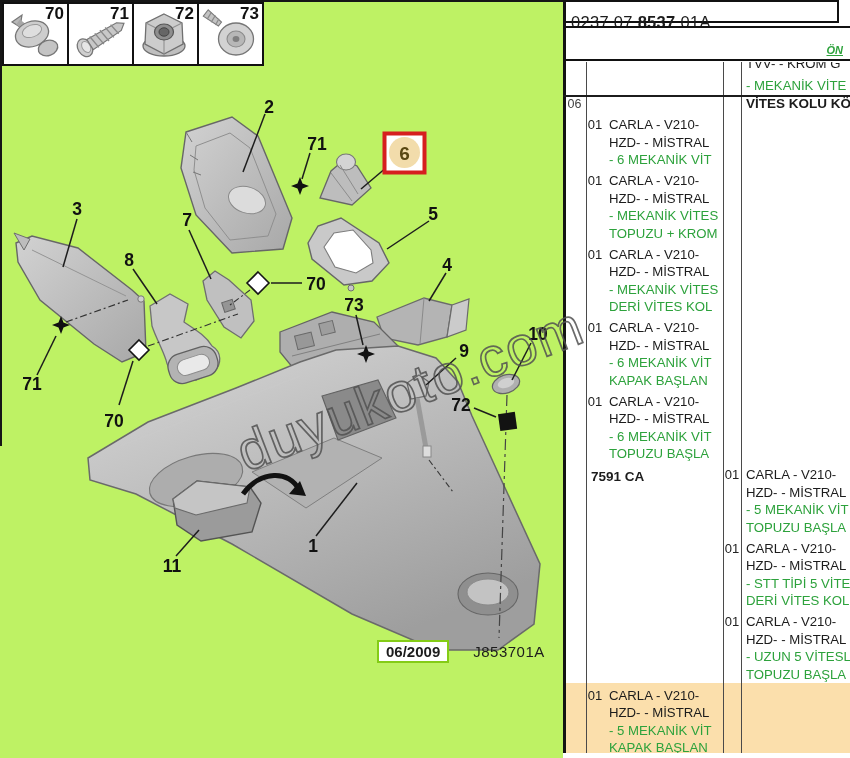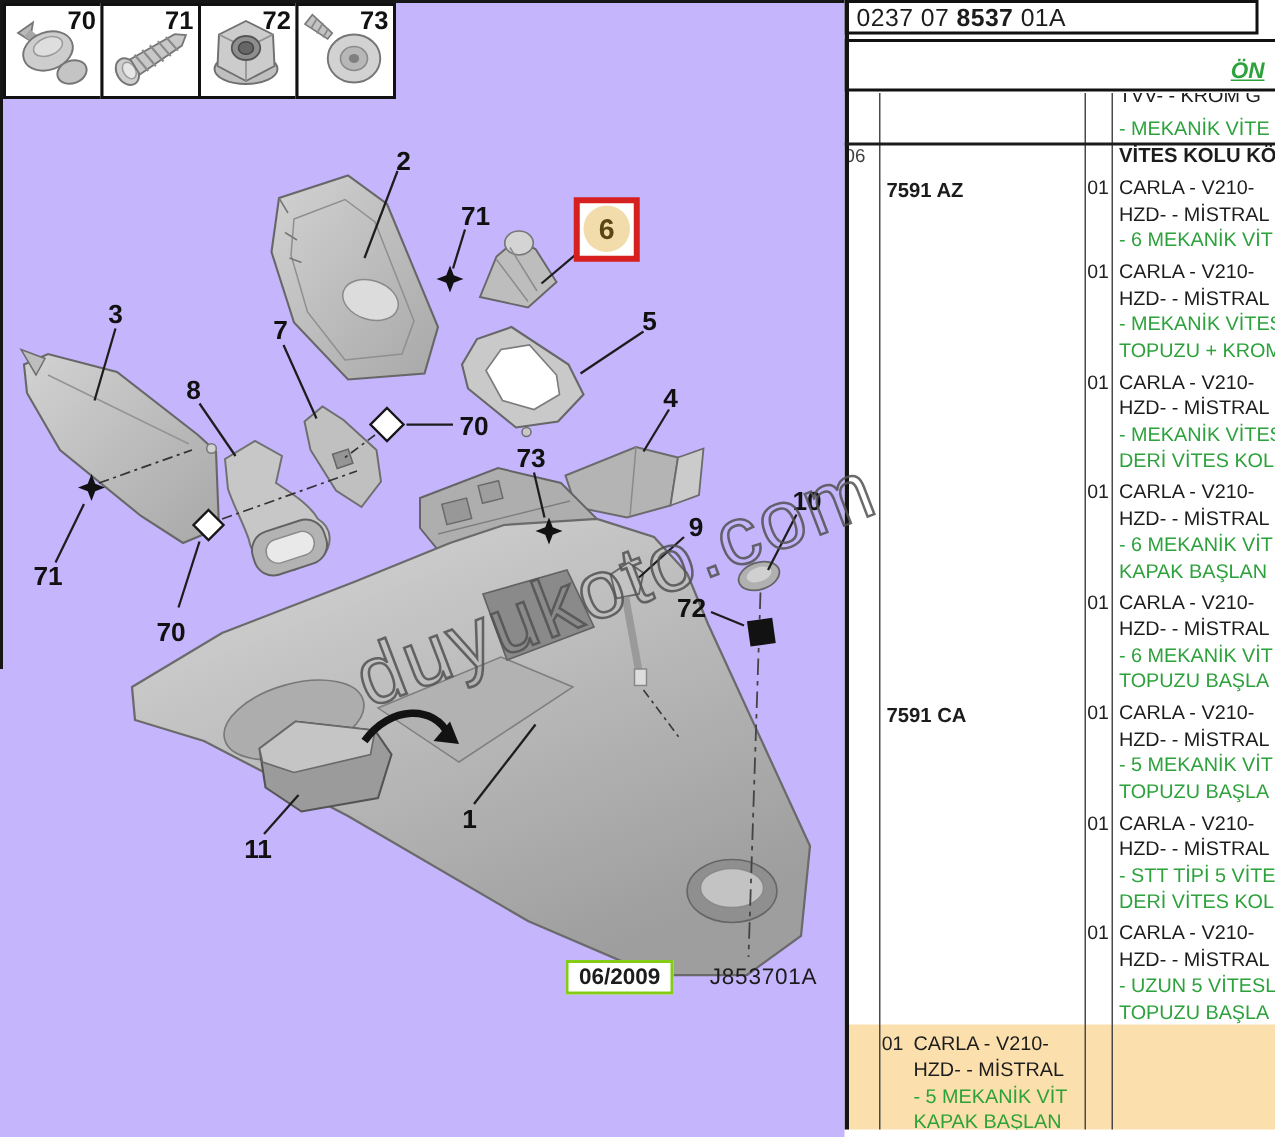--- a/index.html
+++ b/index.html
@@ -1,21 +1,21 @@
 <!DOCTYPE html>
 <html style="--green: #2da23c; --hl: #fbdfac; --red: #d61f1f; --tan: #f2dcab;"><head>
 <meta charset="utf-8">
 <style>
   :root{
     --green:#2da23c; --hl:#fbdfac; --red:#d61f1f; --tan:#f2dcab; --ink:#1c1c1c;
   }
   *{margin:0;padding:0;box-sizing:border-box;}
   html,body{width:850px;height:758px;overflow:hidden;background:#fff;
     font-family:"Liberation Sans", sans-serif; color:var(--ink);}
-  .page{position:relative;width:850px;height:758px;background:#c4b5fd;}
+  .page{position:relative;width:850px;height:758px;background:#bef264;}
 
   
   .scan-top{position:absolute;left:0;top:0;width:850px;height:2px;background:#161616;}
   .scan-left{position:absolute;left:0;top:0;width:2px;height:446px;background:#161616;}
 
   
   .fstrip{position:absolute;left:2px;top:2px;display:flex;z-index:4;}
   .fbox{width:67px;height:64px;border:2px solid #111;margin-left:-2px;position:relative;background:#fff;}
   .fbox:first-child{margin-left:0;}
   .fnum{position:absolute;top:0px;right:3px;font-weight:bold;font-size:17px;color:#111;}
@@ -29,36 +29,36 @@
   .stamp{position:absolute;left:377px;top:640px;display:flex;align-items:center;z-index:4;}
   .stamp .dbox{border:2px solid #84cc16;font-weight:bold;font-size:15px;padding:0 7px;height:23px;line-height:20px;background:#fff;}
   .stamp .dcode{font-weight:normal;font-size:15px;margin-left:24px;letter-spacing:.5px;}
 
   
   .wm{position:absolute;left:0;top:0;width:850px;height:758px;z-index:5;pointer-events:none;}
 
   
   .tpane{position:absolute;left:563px;top:0;width:287px;height:758px;overflow:hidden;z-index:2;background:#fff;}
   .hdrbox{position:absolute;left:0;top:0;width:276px;height:23px;border:2px solid #111;
-    font-size:16.5px;padding:1px 0 0 6px;letter-spacing:.3px;background:#fff;}
+    font-size:16.5px;padding:11px 0 0 6px;letter-spacing:.3px;background:#fff;}
   .hdrbox b{font-weight:bold;}
   .band{position:absolute;left:0;top:26px;width:294px;height:35px;border:2.5px solid #111;background:#fff;
     display:flex;align-items:flex-end;justify-content:flex-end;padding:0 12px 3px 0;}
-  .band .bl{color:var(--green);font-style:italic;font-weight:bold;font-size:15px;text-decoration:underline;}
+  .band .bl{color:var(--green);font-style:italic;font-weight:bold;font-size:11px;text-decoration:underline;}
 
   .tbody{position:absolute;left:0;top:62px;width:287px;height:691px;overflow:hidden;}
 
   
   .partial{padding-left:183px;}
   .clip{height:13px;overflow:hidden;position:relative;}
   .clip .ln{position:absolute;top:-7px;left:0;}
   .partial .g2{margin-top:2px;}
 
   .secrow{display:flex;height:18px;align-items:center;}
-  .secrow .ref{width:23px;flex:none;text-align:left;font-size:12.5px;color:#3f3f3f;}
+  .secrow .ref{width:23px;flex:none;text-align:center;font-size:12.5px;color:#3f3f3f;}
   .secrow .sp1{width:137px;flex:none;}
   .secrow .sp2{width:18px;flex:none;}
   .secrow .title{flex:1;min-width:0;font-weight:bold;font-size:13.5px;padding-left:5px;white-space:nowrap;overflow:hidden;}
 
   .group{display:flex;}
   .group.hl{background:var(--hl);}
   .c-ref{width:23px;flex:none;}
   .c-part{width:137px;flex:none;font-weight:bold;font-size:13.5px;padding:6px 0 0 5px;white-space:nowrap;}
   .c-blocks{flex:1;min-width:0;}
   .block{display:flex;margin-top:3.5px;}
@@ -320,21 +320,20 @@
       <div class="secrow">
         <div class="ref">06</div>
         <div class="sp1"></div>
           <div class="sp2"></div>
         <div class="title">VİTES KOLU KÖ</div>
       </div>
 
       <div>
           <div class="group">
             <div class="c-ref"></div>
-            <div class="c-part">7591 AZ</div>
             <div class="c-blocks">
               <div class="block">
                 <div class="qty">01</div>
                 <div class="desc">
                   <div class="ln">CARLA - V210-</div>
                   <div class="ln">HZD- - MİSTRAL</div>
                   <div class="ln green">- 6 MEKANİK VİT</div>
                 </div>
               </div>
               <div class="block">

